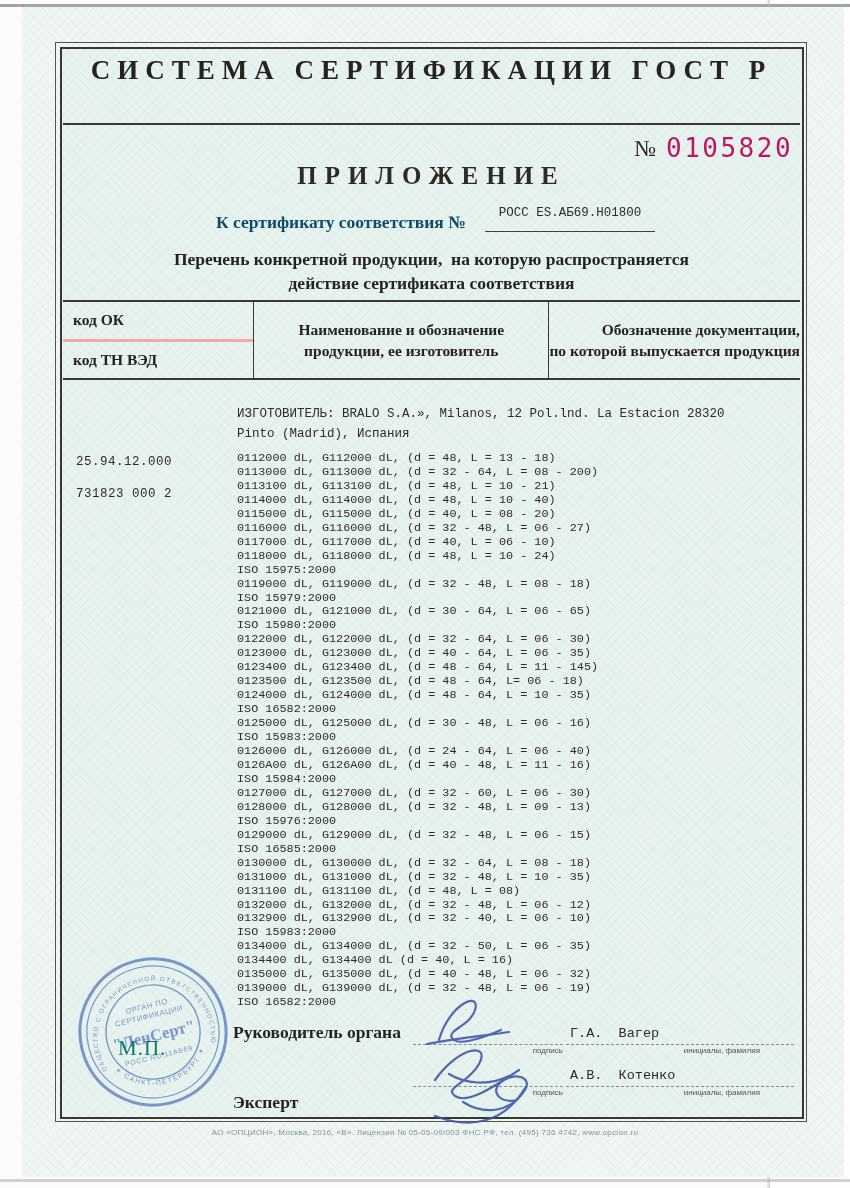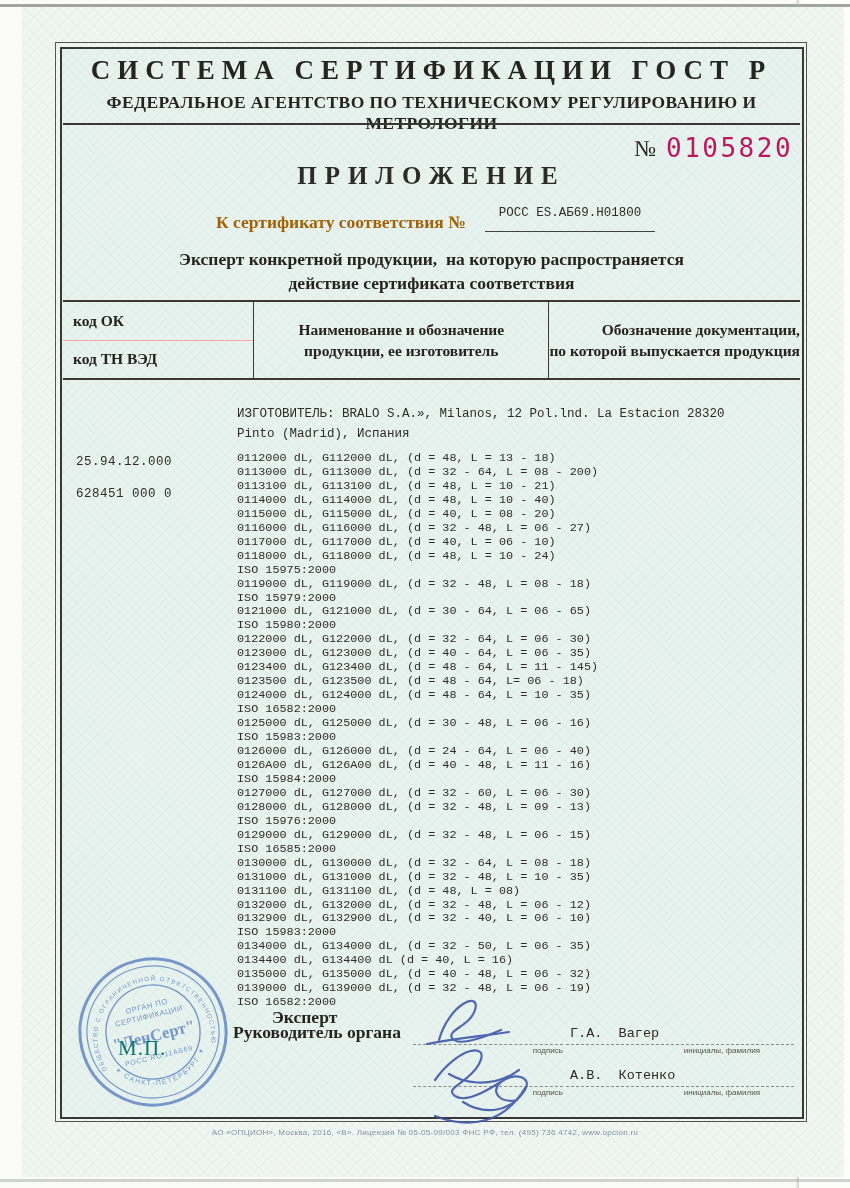--- a/index.html
+++ b/index.html
@@ -1,40 +1,40 @@
 <!DOCTYPE html>
 <html><head>
 <meta charset="utf-8">
 <style>
   html,body{margin:0;padding:0;}
   body{width:850px;height:1188px;background:#fdfdfc;font-family:"Liberation Serif",serif;overflow:hidden;}
-  .page{position:relative;width:770px;height:1188px;background:#fbfbf9;padding-left:29px;}
+  .page{position:relative;width:770px;height:1188px;background:#fbfbf9;}
   
   .scan-top{position:absolute;left:0;top:4px;width:850px;height:3px;background:#6f7674;opacity:.65;}
   .scan-right{position:absolute;right:0;top:0;width:4px;height:1188px;background:linear-gradient(to left,#b7bcba,transparent);opacity:.7;}
   .scan-bottom{position:absolute;left:0;top:1179px;width:850px;height:3px;background:#a9aeac;opacity:.55;}
   .sheet{position:absolute;left:22px;top:7px;width:822px;height:1170px;background-color:#f1f6f3;
     background-image:repeating-linear-gradient(45deg,rgba(150,200,195,.10) 0 1px,transparent 1px 6px),
                      repeating-linear-gradient(-45deg,rgba(150,200,195,.10) 0 1px,transparent 1px 6px);}
   .frame-outer{position:absolute;left:55px;top:42px;width:750px;height:1078px;border:1.5px solid #55534e;}
   .frame-inner{position:absolute;left:60px;top:47px;width:740px;height:1068px;border:2.5px solid #3a3834;background:rgba(208,233,228,.28);}
   .hdr-line{position:absolute;left:63px;top:123px;width:737px;border-top:2.5px solid #3a3834;}
   .t1{position:absolute;left:63px;top:55px;width:737px;text-align:center;font-size:27px;font-weight:bold;letter-spacing:7px;color:#262420;}
   .t2{position:absolute;left:63px;top:92px;width:737px;text-align:center;font-size:17.5px;font-weight:bold;letter-spacing:.4px;color:#262420;}
   .no-label{position:absolute;left:634px;top:136px;font-size:23px;color:#262420;}
   .no-value{position:absolute;left:666px;top:133px;font-family:"DejaVu Sans Mono",monospace;font-size:26px;letter-spacing:2.5px;color:#be185d;}
   .applique{position:absolute;left:63px;top:162px;width:737px;text-align:center;font-size:25px;font-weight:bold;letter-spacing:8px;color:#2d2b27;}
-  .cert-label{position:absolute;left:216px;top:212px;font-size:17.5px;font-weight:bold;color:#a16207;}
+  .cert-label{position:absolute;left:216px;top:212px;font-size:17.5px;font-weight:bold;color:#0c4a6e;}
   .cert-value{position:absolute;left:487px;top:206px;width:166px;text-align:center;font-family:"Liberation Mono",monospace;font-size:12.5px;color:#3a3834;}
   .cert-underline{position:absolute;left:485px;top:231px;width:170px;border-top:1.5px solid #44423e;}
   .desc{position:absolute;left:63px;top:247px;width:737px;text-align:center;font-size:17.5px;font-weight:bold;line-height:24px;color:#262420;white-space:pre;}
   .thead{position:absolute;left:63px;top:300px;width:737px;height:76px;border-top:2px solid #3a3834;border-bottom:2px solid #3a3834;display:flex;}
   .thead .c1{width:194px;border-right:1.5px solid #3a3834;display:flex;flex-direction:column;}
   .thead .c1 .h{flex:1;display:flex;align-items:center;padding-left:10px;font-size:15.5px;font-weight:600;color:#262420;}
-  .thead .c1 .h.top{border-bottom:1px solid #fca5a5;}
+  .thead .c1 .h.top{border-bottom:3px solid #fca5a5;}
   .thead .c2{width:300px;border-right:1.5px solid #3a3834;display:flex;align-items:center;justify-content:center;text-align:center;font-size:15.5px;font-weight:600;line-height:21px;color:#262420;white-space:pre;}
   .thead .c3{flex:1;display:flex;align-items:center;justify-content:center;text-align:right;font-size:15.5px;font-weight:600;line-height:21px;color:#262420;white-space:pre;}
   .mono{font-family:"Liberation Mono",monospace;color:#2e2c28;}
   .manufacturer{position:absolute;left:237px;top:405px;font-size:12.5px;line-height:19.5px;white-space:pre;}
   .code-ok{position:absolute;left:76px;top:455px;font-size:12.5px;letter-spacing:.5px;}
   .code-tnved{position:absolute;left:76px;top:487px;font-size:12.5px;letter-spacing:.5px;}
   .products{position:absolute;left:237px;top:452px;font-size:11.8px;line-height:13.95px;white-space:pre;}
   .sig-label{position:absolute;font-size:17.5px;font-weight:bold;color:#262420;}
   .sig-line{position:absolute;border-top:1.5px dashed #8a8a86;}
   .sig-caption{position:absolute;font-family:"Liberation Sans",sans-serif;font-size:8px;color:#55534e;text-align:right;}
@@ -50,48 +50,47 @@
 <div class="page">
   <div class="scan-top"></div>
   <div class="scan-right"></div>
   <div class="scan-bottom"></div>
   <div class="sheet"></div>
 
   <div class="frame-outer"></div>
   <div class="frame-inner"></div>
 
   <div class="t1">СИСТЕМА СЕРТИФИКАЦИИ ГОСТ Р</div>
-  <div class="t2">ФЕДЕРАЛЬНОЕ АГЕНТСТВО ПО ТЕХНИЧЕСКОМУ РЕГУЛИРОВАНИЮ И МЕТРОЛОГИИ</div>
   <div class="hdr-line"></div>
 
   <div class="no-label">№</div>
   <div class="no-value">0105820</div>
 
   <div class="applique">ПРИЛОЖЕНИЕ</div>
   <div class="cert-label">К сертификату соответствия №</div>
   <div class="cert-value mono">РОСС ES.АБ69.Н01800</div>
   <div class="cert-underline"></div>
-  <div class="desc">Эксперт конкретной продукции,  на которую распространяется
+  <div class="desc">Перечень конкретной продукции,  на которую распространяется
 действие сертификата соответствия</div>
 
   <div class="thead">
     <div class="c1">
       <div class="h top">код ОК</div>
       <div class="h">код ТН ВЭД</div>
     </div>
     <div class="c2">Наименование и обозначение
 продукции, ее изготовитель</div>
     <div class="c3">Обозначение документации,
 по которой выпускается продукция</div>
   </div>
 
   <div class="manufacturer mono">ИЗГОТОВИТЕЛЬ: BRALO S.A.», Milanos, 12 Pol.lnd. La Estacion 28320
 Pinto (Madrid), Испания</div>
   <div class="code-ok mono">25.94.12.000</div>
-  <div class="code-tnved mono">628451 000 0</div>
+  <div class="code-tnved mono">731823 000 2</div>
   <div class="products mono">0112000 dL, G112000 dL, (d = 48, L = 13 - 18)
 0113000 dL, G113000 dL, (d = 32 - 64, L = 08 - 200)
 0113100 dL, G113100 dL, (d = 48, L = 10 - 21)
 0114000 dL, G114000 dL, (d = 48, L = 10 - 40)
 0115000 dL, G115000 dL, (d = 40, L = 08 - 20)
 0116000 dL, G116000 dL, (d = 32 - 48, L = 06 - 27)
 0117000 dL, G117000 dL, (d = 40, L = 06 - 10)
 0118000 dL, G118000 dL, (d = 48, L = 10 - 24)
 ISO 15975:2000
 0119000 dL, G119000 dL, (d = 32 - 48, L = 08 - 18)
@@ -149,21 +148,21 @@
   </svg>
   <div class="mp">М.П.</div>
 
   <div class="sig-label" style="left:233px;top:1022px;">Руководитель органа</div>
   <div class="sig-line" style="left:413px;top:1044px;width:150px;"></div>
   <div class="sig-caption" style="left:413px;top:1046px;width:150px;">подпись</div>
   <div class="sig-name" style="left:570px;top:1026px;">Г.А.  Вагер</div>
   <div class="sig-line" style="left:566px;top:1044px;width:228px;"></div>
   <div class="sig-caption" style="left:640px;top:1046px;width:120px;">инициалы, фамилия</div>
 
-  <div class="sig-label" style="left:233px;top:1007px;margin-left:39px;">Эксперт</div>
+  <div class="sig-label" style="left:233px;top:1092px;">Эксперт</div>
   <div class="sig-line" style="left:413px;top:1086px;width:150px;"></div>
   <div class="sig-caption" style="left:413px;top:1088px;width:150px;">подпись</div>
   <div class="sig-name" style="left:570px;top:1068px;">А.В.  Котенко</div>
   <div class="sig-line" style="left:566px;top:1086px;width:228px;"></div>
   <div class="sig-caption" style="left:640px;top:1088px;width:120px;">инициалы, фамилия</div>
 
   <svg class="sig-svg" viewBox="0 0 170 150">
     <g fill="none" stroke="#3d55a8" stroke-width="2.2" stroke-linecap="round" opacity="0.88">
       <path d="M34 52 C 44 16 76 2 70 22 C 65 38 42 42 47 50 C 53 60 82 48 96 42"></path>
       <path d="M22 56 C 52 50 78 48 104 44"></path>

